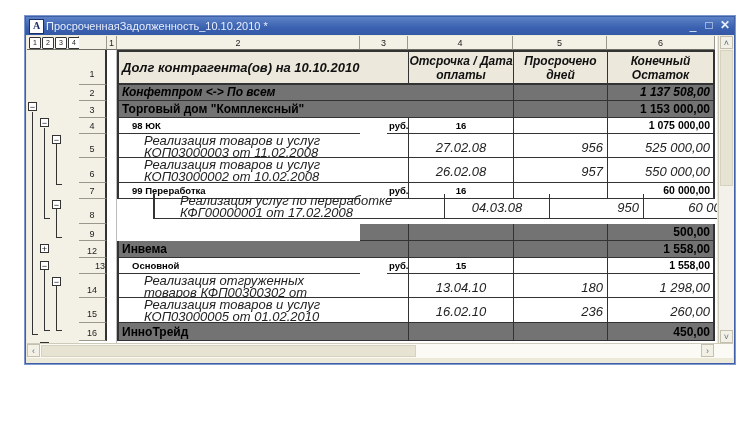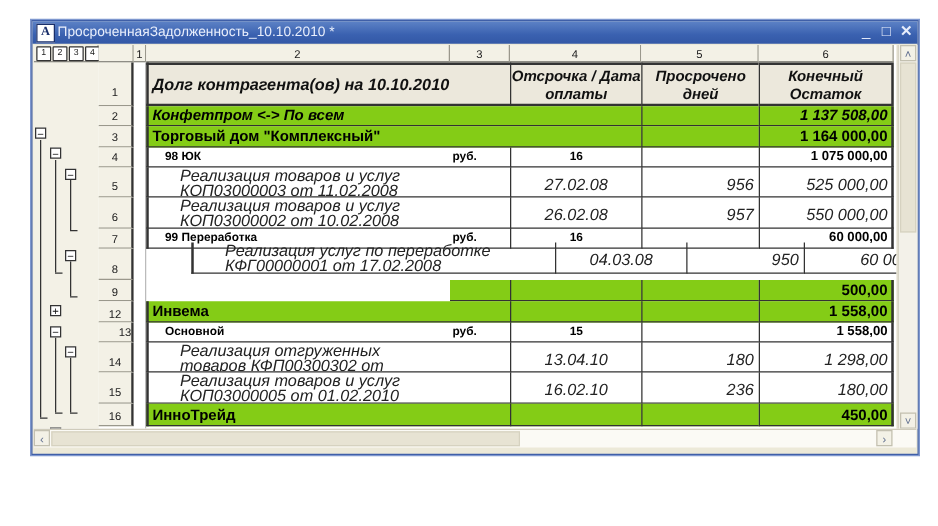--- a/index.html
+++ b/index.html
@@ -16,32 +16,32 @@
   .outline{position:absolute;left:0;top:14px;width:52px;bottom:0;background:#f3f1e6;}
   .rownum{position:absolute;left:52px;width:28px;background:#f3f1e6;border-right:2px solid #333;border-bottom:1px solid #9a988c;box-sizing:border-box;font-size:9px;color:#222;text-align:center;}
   .c1{position:absolute;left:80px;width:10px;background:#fff;border-right:1px solid #bbb;box-sizing:border-box;}
   .row{position:absolute;left:90px;width:598px;box-sizing:border-box;}
   .cell{position:absolute;top:0;bottom:0;box-sizing:border-box;border-bottom:1px solid #333;overflow:hidden;white-space:nowrap;}
   .cc2{left:0;width:243px;}
   .cc3{left:243px;width:48px;}
   .cc4{left:291px;width:105px;border-left:1px solid #333;text-align:center;}
   .cc5{left:396px;width:94px;border-left:1px solid #333;text-align:right;padding-right:4px;}
   .cc6{left:490px;width:108px;border-left:1px solid #333;border-right:2px solid #333;text-align:right;padding-right:3px;}
-  .gray{background:#84cc16;}
+  .gray{background:#737373;}
   .hdr-row .cell{background:#ece8dc;font-style:italic;font-weight:bold;font-size:12px;color:#111;border-bottom:2px solid #333;}
   .hdr-row .cc2{font-size:13px;padding-left:3px;padding-top:8px;border-left:2px solid #333;}
   .hdr-row .cc4,.hdr-row .cc5,.hdr-row .cc6{white-space:normal;text-align:center;line-height:14px;padding-top:2px;padding-right:0;}
   .lvl0 .cell{font-size:12px;}
   .lvl0 .cc2{font-style:italic;font-weight:bold;padding-left:3px;border-left:2px solid #333;}
   .lvl0 .cc6{font-style:italic;font-weight:bold;}
   .lvl1 .cc2{font-weight:bold;font-size:12px;padding-left:3px;border-left:2px solid #333;}
   .lvl1 .cc6{font-weight:bold;font-size:12px;}
   .lvl2 .cell{font-weight:bold;font-size:9.5px;}
   .lvl2 .cc2{padding-left:13px;border-left:2px solid #333;}
-  .lvl2 .cc3{padding-left:2px;}
+  .lvl2 .cc3{padding-left:2px;margin-left:27px;}
   .lvl2 .cc6{font-size:10.5px;}
   .lvl3 .cell{font-size:13px;color:#222;font-style:italic;}
   .lvl3 .cc2{padding-left:25px;white-space:normal;line-height:12px;padding-top:1px;border-left:2px solid #333;}
   .lvl3 .cc4,.lvl3 .cc5,.lvl3 .cc6{padding-top:6px;}
   .tbtn{position:absolute;width:9px;height:9px;border:1px solid #333;background:#fff;font-size:9px;line-height:8px;text-align:center;color:#111;box-sizing:border-box;}
   .tline{position:absolute;background:#333;}
   .vscroll{position:absolute;left:692px;top:19px;width:15px;height:307px;background:#f3f1e9;border-left:1px solid #cfcbbb;}
   .sbtn{position:absolute;left:1px;width:13px;height:13px;border:1px solid #c3c0b0;background:#f3f1e6;font-size:9px;line-height:12px;text-align:center;color:#5f6e8f;box-sizing:border-box;}
   .vthumb{position:absolute;left:1px;top:14px;width:13px;height:136px;background:#e7e3d3;border:1px solid #d6d2c0;box-sizing:border-box;}
   .hscroll{position:absolute;left:1px;top:326px;width:706px;height:14px;background:#fbfaf5;border-top:1px solid #cfcbbb;}
@@ -139,21 +139,21 @@
       <div class="cell cc4 gray" style="border-left:none"></div>
       <div class="cell cc5 gray"></div>
       <div class="cell cc6 gray">1 137 508,00</div>
     </div>
 
     <div class="row lvl1" style="top:65px;height:17px;line-height:16px;">
       <div class="cell cc2 gray">Торговый дом "Комплексный"</div>
       <div class="cell cc3 gray"></div>
       <div class="cell cc4 gray" style="border-left:none"></div>
       <div class="cell cc5 gray"></div>
-      <div class="cell cc6 gray">1 164 000,00</div>
+      <div class="cell cc6 gray">1 153 000,00</div>
     </div>
 
     <div class="row lvl2" style="top:82px;height:16px;line-height:15px;">
       <div class="cell cc2">98 ЮК</div>
       <div class="cell cc3">руб.</div>
       <div class="cell cc4">16</div>
       <div class="cell cc5"></div>
       <div class="cell cc6">1 075 000,00</div>
     </div>
 
@@ -218,21 +218,21 @@
       <div class="cell cc4">13.04.10</div>
       <div class="cell cc5">180</div>
       <div class="cell cc6">1 298,00</div>
     </div>
 
     <div class="row lvl3" style="top:262px;height:25px;">
       <div class="cell cc2">Реализация товаров и услуг КОП03000005 от 01.02.2010 0:00:03</div>
       <div class="cell cc3"></div>
       <div class="cell cc4">16.02.10</div>
       <div class="cell cc5">236</div>
-      <div class="cell cc6">180,00</div>
+      <div class="cell cc6">260,00</div>
     </div>
 
     <div class="row lvl1" style="top:287px;height:18px;line-height:18px;">
       <div class="cell cc2 gray">ИнноТрейд</div>
       <div class="cell cc3 gray"></div>
       <div class="cell cc4 gray"></div>
       <div class="cell cc5 gray"></div>
       <div class="cell cc6 gray">450,00</div>
     </div>
   </div>

